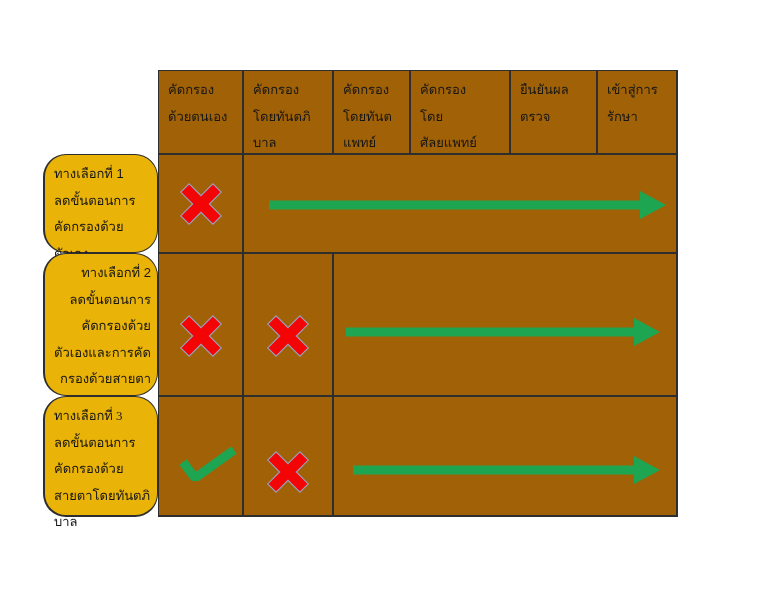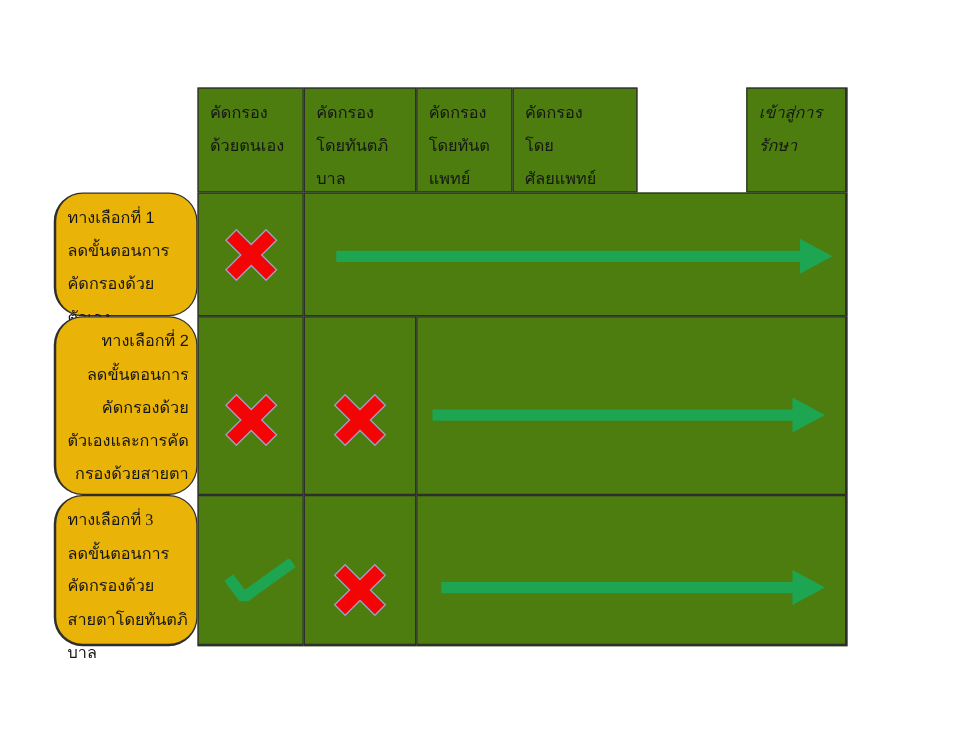--- a/index.html
+++ b/index.html
@@ -2,37 +2,37 @@
 <html><head>
 <meta charset="utf-8">
 <style>
   html,body{margin:0;padding:0;background:#ffffff;}
   .page{
     position:relative;width:768px;height:603px;background:#ffffff;overflow:hidden;
     font-family:"Liberation Sans","DejaVu Sans",sans-serif;color:#161616;
   }
   .tbl{position:absolute;left:43px;top:70px;width:637px;height:447px;}
   .cell{
-    position:absolute;box-sizing:border-box;background:#4d7c0f;
+    position:absolute;box-sizing:border-box;background:#a16207;
     border:1px solid #2e2e2e;
     font-size:13px;line-height:26.5px;padding:6px 6px 0 9px;
     white-space:pre-line;
   }
   .label-cell{background:#eab308;border-left-width:2px;border-radius:23px;}
   .mark-cell{display:flex;align-items:center;justify-content:center;padding:0;}
   .arrow-cell{padding:0;}
   .rightmost{border-right-width:2px;}
   .bottom{border-bottom-width:2px;font-family:Liberation Serif, serif;}
   
   .h1{left:115px;top:0;width:85px;height:84px;}
   .h2{left:200px;top:0;width:90px;height:84px;}
   .h3{left:290px;top:0;width:77px;height:84px;}
   .h4{left:367px;top:0;width:100px;height:84px;}
   .h5{left:467px;top:0;width:87px;height:84px;}
-  .h6{left:554px;top:0;width:81px;height:84px;font-style:italic;}
+  .h6{left:554px;top:0;width:81px;height:84px;}
   
   .r1{top:84px;height:99px;}
   .r2{top:183px;height:143px;text-align:right;}
   .r3{top:326px;height:121px;}
   .lab{left:0;width:115px;}
   .c1{left:115px;width:85px;}
   .c2{left:200px;width:90px;}
   .m26{left:200px;width:435px;}
   .m36{left:290px;width:345px;}
   .cross-svg{width:46px;height:44px;display:block;}
@@ -52,20 +52,22 @@
 ด้วยตนเอง</div>
     <div class="cell h2">คัดกรอง
 โดยทันตภิ
 บาล</div>
     <div class="cell h3">คัดกรอง
 โดยทันต
 แพทย์</div>
     <div class="cell h4">คัดกรอง
 โดย
 ศัลยแพทย์</div>
+    <div class="cell h5">ยืนยันผล
+ตรวจ</div>
     <div class="cell h6 rightmost">เข้าสู่การ
 รักษา</div>
 
     <div class="cell label-cell lab r1">ทางเลือกที่ 1
 ลดขั้นตอนการ
 คัดกรองด้วย
 ตัวเอง</div>
     <div class="cell mark-cell c1 r1">
       <svg class="cross-svg" viewBox="0 0 100 100">
         <path d="M50 31 L77 4 L96 23 L69 50 L96 77 L77 96 L50 69 L23 96 L4 77 L31 50 L4 23 L23 4 Z" fill="#f30505" stroke="#9aa1c4" stroke-width="2.5" stroke-linejoin="miter"></path>

